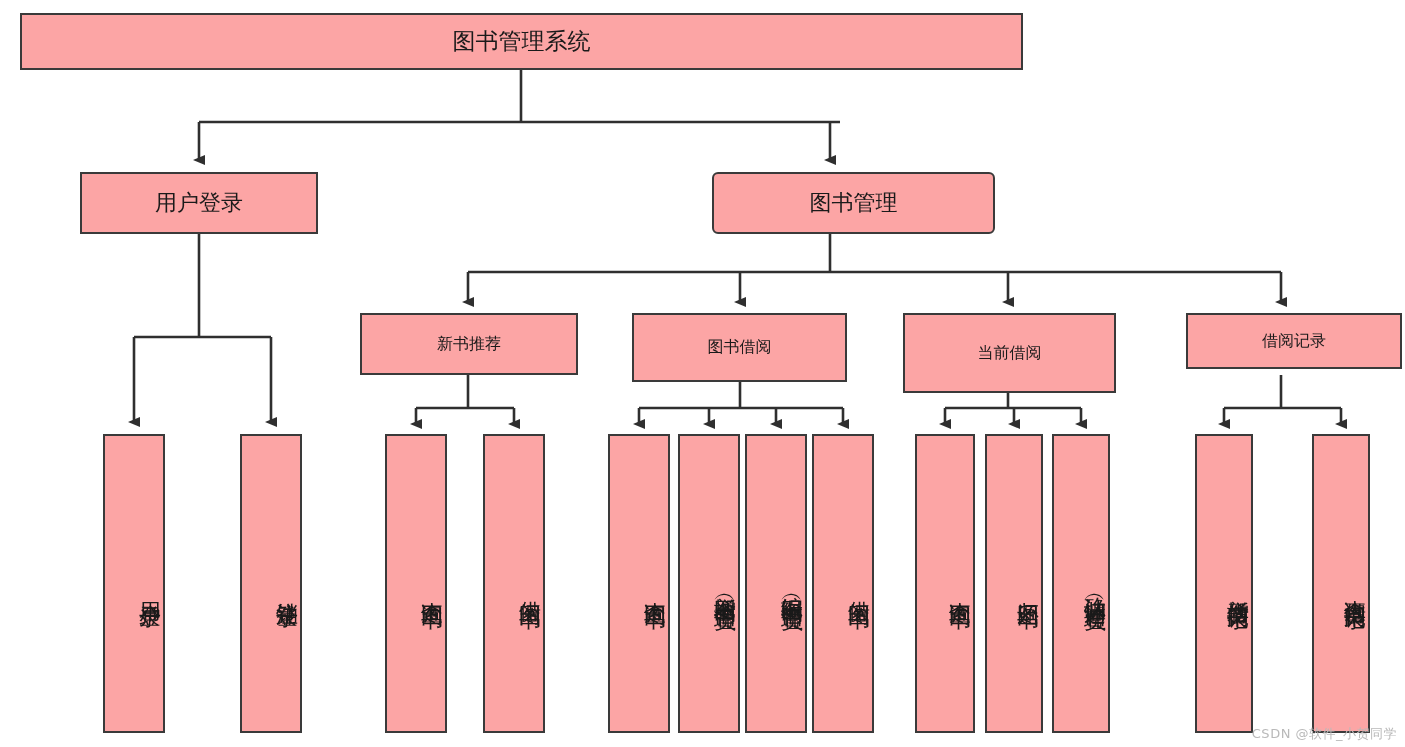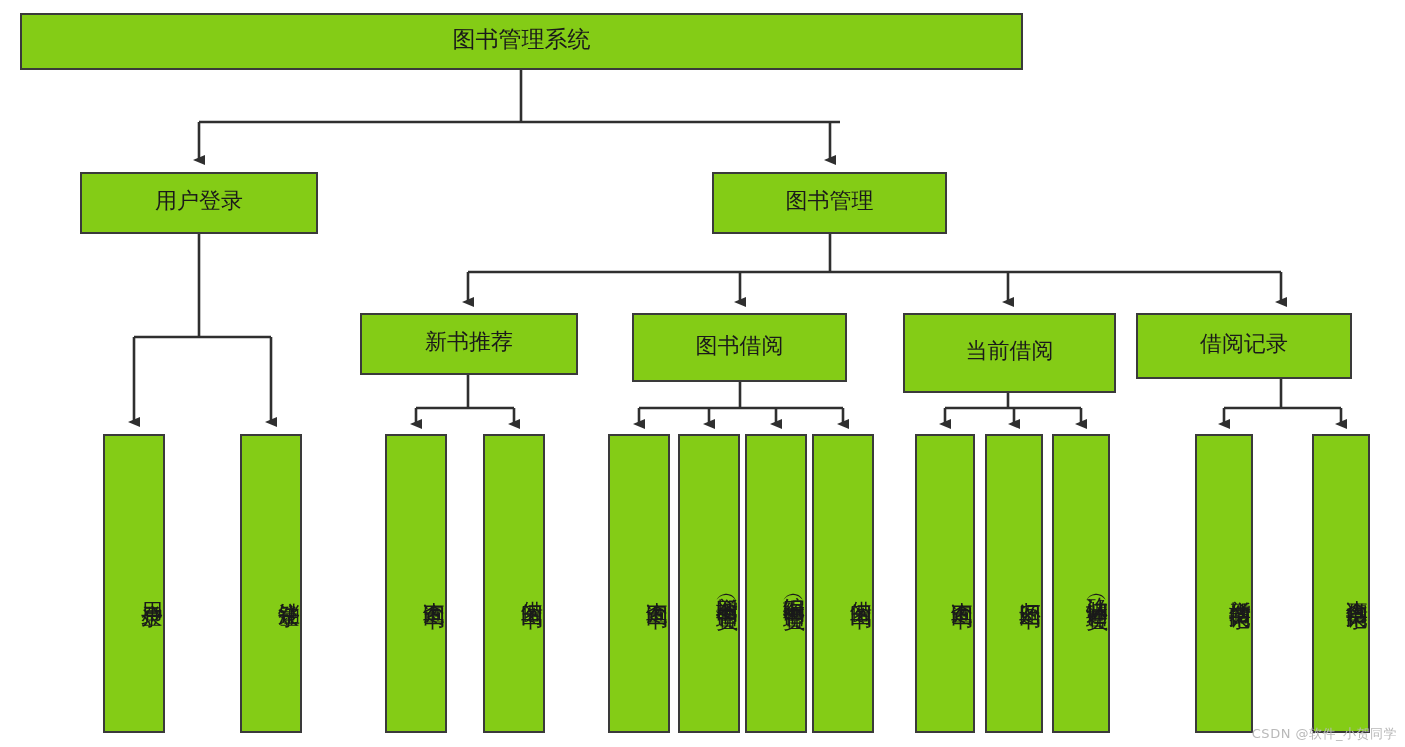--- a/index.html
+++ b/index.html
@@ -23,32 +23,31 @@
     position: absolute;
     left: 0;
     top: 0;
     width: 1405px;
     height: 747px;
   }
   .node {
     position: absolute;
     box-sizing: border-box;
     border: 2.5px solid #3a3a3a;
-    background: #84cc16;
+    background: #fca5a5;
     display: flex;
     align-items: center;
     justify-content: center;
     text-align: center;
     line-height: 1.18;
     color: #1a1a1a;
-    font-family: Liberation Mono, monospace;
   }
   .node.level0 { font-size: 23px; }
   .node.level1 { font-size: 22px; }
-  .node.level2 { font-size: 22px; }
+  .node.level2 { font-size: 16px; }
   .node.leaf {
     font-size: 22px;
     writing-mode: vertical-rl;
     text-orientation: upright;
     letter-spacing: 2px;
     padding-top: 8px;
     align-items: flex-start;
     justify-content: center;
   }
   .node.leaf .vtext {
@@ -123,34 +122,34 @@
     </g>
   </svg>
 
   <div class="node level0" style="left:20px; top:13px; width:1003px; height:57px;">
     <span>图书管理系统</span>
   </div>
 
   <div class="node level1" style="left:80px; top:172px; width:238px; height:62px;">
     <span>用户登录</span>
   </div>
-  <div class="node level1" style="left:712px; top:172px; width:235px; height:62px;">
+  <div class="node level1" style="left:712px; top:172px; width:283px; height:62px;border-radius:6px;">
     <span>图书管理</span>
   </div>
 
   <div class="node level2" style="left:360px; top:313px; width:218px; height:62px;">
     <span>新书推荐</span>
   </div>
   <div class="node level2" style="left:632px; top:313px; width:215px; height:69px;">
     <span>图书借阅</span>
   </div>
   <div class="node level2" style="left:903px; top:313px; width:213px; height:80px;">
     <span>当前借阅</span>
   </div>
-  <div class="node level2" style="left:1136px; top:313px; width:216px; height:66px;">
+  <div class="node level2" style="left:1186px; top:313px; width:216px; height:56px;">
     <span>借阅记录</span>
   </div>
 
   <div class="node leaf" style="left:103px; top:434px; width:62px; height:299px;">
     <span class="vtext">用户登录</span>
   </div>
   <div class="node leaf" style="left:240px; top:434px; width:62px; height:299px;">
     <span class="vtext">注销登录</span>
   </div>
   <div class="node leaf" style="left:385px; top:434px; width:62px; height:299px;">

